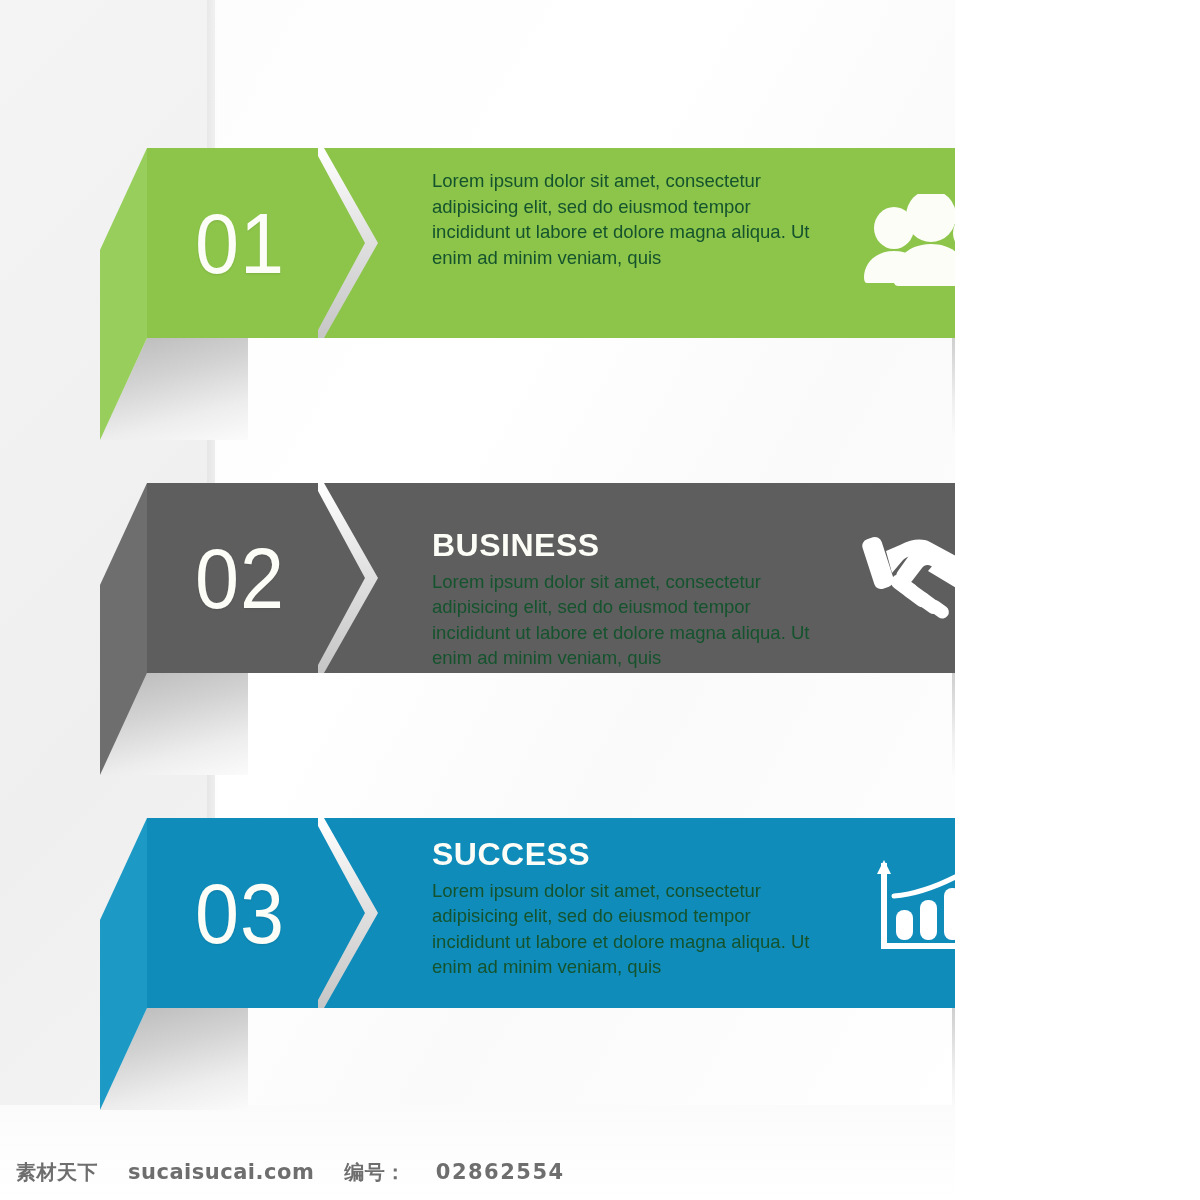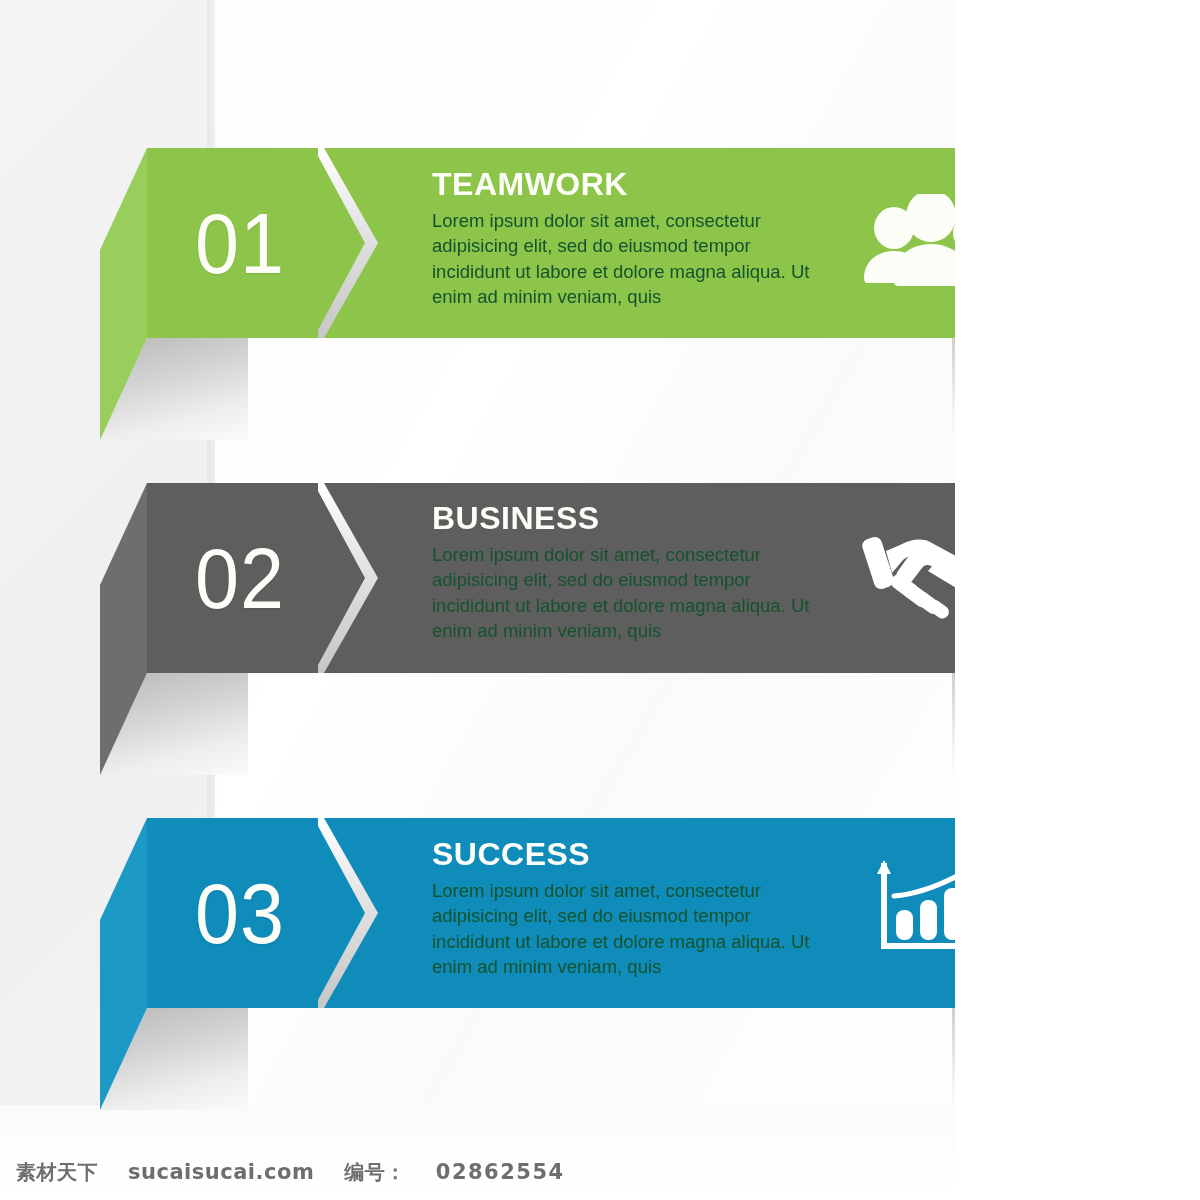--- a/index.html
+++ b/index.html
@@ -208,21 +208,20 @@
           <stop offset="45%" stop-color="#e2e2e2"></stop>
           <stop offset="100%" stop-color="#c6c6c6"></stop>
         </linearGradient>
       </defs>
       <path d="M6,0 L60,95 L6,190 L0,190 L0,182 L47,95 L0,8 L0,0 Z" fill="url(#chev0)"></path>
     </svg>
 
     <div class="num" style="top:148px">01</div>
 
     <div class="txtblock" style="top:168px">
-      <p class="ttl">TEAMWORK</p>
       <p class="desc">Lorem ipsum dolor sit amet, consectetur adipisicing elit, sed do eiusmod tempor incididunt ut labore et dolore magna aliqua. Ut enim ad minim veniam, quis</p>
     </div>
 
     <div class="iconbox" style="top:190px">
       <svg width="140" height="92" viewBox="0 0 140 92" fill="#fbfdf6">
         <ellipse cx="32" cy="34" rx="20" ry="21"></ellipse>
         <path d="M32 57c-19 0-30 13-30 26 0 4 1 6 3 6h54c2 0 3-2 3-6 0-13-11-26-30-26z"></path>
         <ellipse cx="108" cy="39" rx="17" ry="18"></ellipse>
         <path d="M108 59c-16 0-26 12-26 24 0 4 1 6 3 6h46c2 0 3-2 3-6 0-12-10-24-26-24z"></path>
         <ellipse cx="69" cy="22" rx="25" ry="26"></ellipse>
@@ -250,21 +249,21 @@
           <stop offset="0%" stop-color="#ffffff"></stop>
           <stop offset="45%" stop-color="#e2e2e2"></stop>
           <stop offset="100%" stop-color="#c6c6c6"></stop>
         </linearGradient>
       </defs>
       <path d="M6,0 L60,95 L6,190 L0,190 L0,182 L47,95 L0,8 L0,0 Z" fill="url(#chev1)"></path>
     </svg>
 
     <div class="num" style="top:483px">02</div>
 
-    <div class="txtblock" style="top:502px">
+    <div class="txtblock" style="top:529px">
       <p class="ttl">BUSINESS</p>
       <p class="desc">Lorem ipsum dolor sit amet, consectetur adipisicing elit, sed do eiusmod tempor incididunt ut labore et dolore magna aliqua. Ut enim ad minim veniam, quis</p>
     </div>
 
     <div class="iconbox" style="top:525px">
       <svg width="140" height="96" viewBox="0 0 140 96" fill="#ffffff">
         <rect x="6" y="10" width="20" height="52" rx="7" transform="rotate(-18 16 36)"></rect>
         <rect x="115" y="10" width="20" height="52" rx="7" transform="rotate(18 125 36)"></rect>
         <path d="M38 18 C50 12 60 11 68 15 L94 29 C100 32 101 38 97 43 L90 49 L56 31 C50 28 45 29 41 33 L30 46 L24 24 Z"></path>
         <path d="M62 20 C56 20 50 24 46 30 L36 44 C33 48 34 53 38 56 C42 59 47 58 50 54 L60 41 C62 38 66 37 69 39 L104 62 C108 65 113 64 116 60 C119 56 118 51 114 48 L74 22 C70 20 66 20 62 20 Z"></path>

